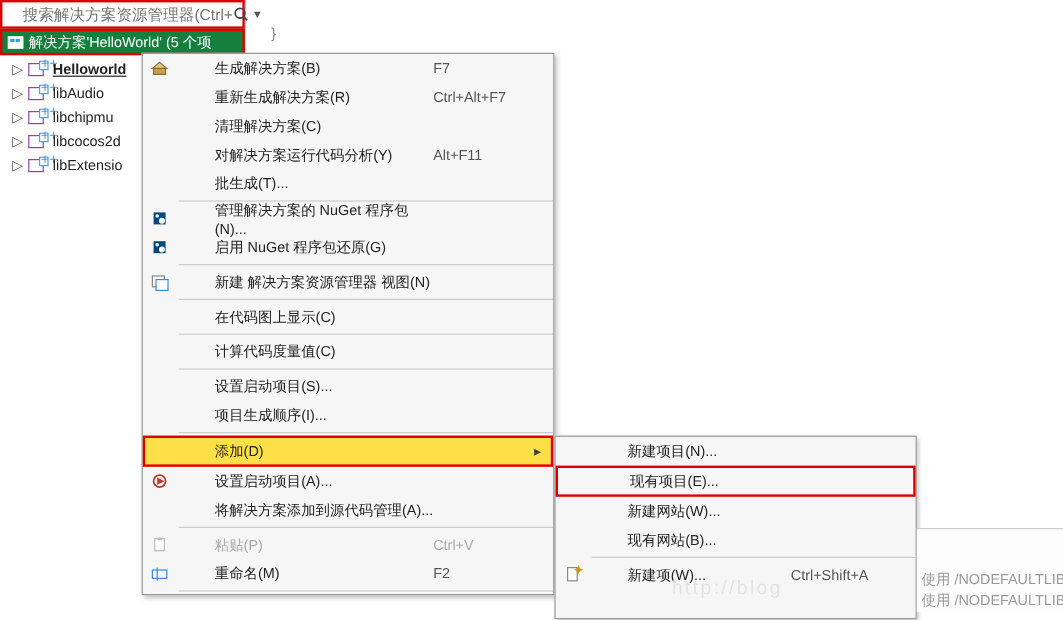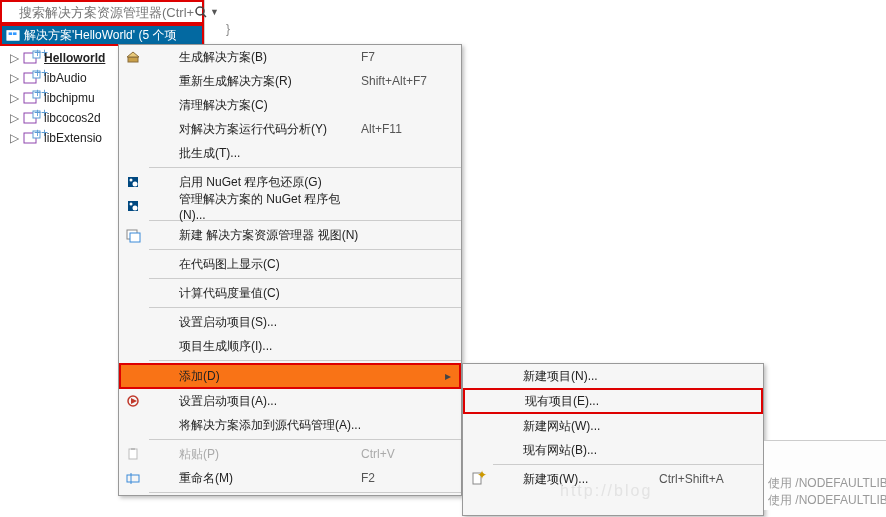--- a/index.html
+++ b/index.html
@@ -3,21 +3,21 @@
 <meta charset="utf-8">
 <style>
   * { box-sizing: border-box; margin: 0; padding: 0; font-family: "Microsoft YaHei", "Segoe UI", sans-serif; font-size: 12px; }
   body { background: #fff; width: 886px; height: 517px; position: relative; overflow: hidden; }
   
   .sidebar { position: absolute; left: 0; top: 0; width: 205px; border-right: 1px solid #ccc; }
   .search-row { border: 2px solid #d00; height: 24px; display: flex; align-items: center; background: #fff; padding: 0 2px; }
   .search-input { flex: 1; border: none; outline: none; color: #999; font-size: 13px; margin-left: 15px; }
   .search-right { display: flex; align-items: center; gap: 3px; color: #555; }
   
-  .sol-row { background: #0369a1; color: #fff; display: flex; align-items: center; height: 22px; padding: 0 4px; border: 2px solid #d00; }
+  .sol-row { background: #15803d; color: #fff; display: flex; align-items: center; height: 22px; padding: 0 4px; border: 2px solid #d00; }
   .sol-icon { width: 14px; height: 14px; margin-right: 4px; display: inline-block; }
   .sol-title { white-space: nowrap; overflow: hidden; }
   
   .tree { padding: 2px 0 0 10px; }
   .tree-item { display: flex; align-items: center; height: 20px; gap: 4px; color: #222; }
   .tree-caret { width: 10px; color: #666; }
   .proj-ico { width: 16px; height: 14px; display: inline-block; }
   .bold { font-weight: bold; text-decoration: underline; }
   
   .code-area { position: absolute; left: 214px; top: 0; right: 0; font-family: Consolas, monospace; font-size: 13px; white-space: pre; color: #000; padding: 6px 12px; }
@@ -27,21 +27,21 @@
   .str { color: #a31515; }
   .num { color: #000; }
 
   .ctx-menu { position: absolute; left: 118px; top: 44px; width: 344px; background: #f6f6f6; border: 1px solid #999; box-shadow: 2px 2px 4px rgba(0,0,0,.25); }
   .ctx-item { display: flex; align-items: center; height: 24px; position: relative; }
   .ctx-ico { width: 28px; display:flex; align-items:center; justify-content:center; }
   .ctx-label { flex: 1; color: #222; margin-left: 32px; }
   .ctx-shortcut { width: 86px; color: #555; }
   .ctx-arrow { width: 14px; color: #444; }
   .ctx-sep { height: 1px; background: #ccc; margin: 2px 0 2px 30px; }
-  .ctx-item.highlight { background: #f97316; border: 2px solid #d00; height: 26px; }
+  .ctx-item.highlight { background: #fde047; border: 2px solid #d00; height: 26px; }
   .ctx-item.highlight .ctx-ico { width: 26px; }
 
   .sub-menu { position: absolute; left: 462px; top: 363px; width: 302px; background: #f6f6f6; border: 1px solid #999; box-shadow: 2px 2px 4px rgba(0,0,0,.25); }
   .sub-menu .ctx-shortcut { width: 90px; }
   .sub-menu .ctx-item.redbox { border: 2px solid #d00; height: 26px; }
   
   .bottom-bar { position: absolute; left: 764px; top: 440px; right: 0; height: 70px; background: #fdfdfd; border-top: 1px solid #ccc; padding: 34px 4px 0; font-family: "SimSun", monospace; color: #999; overflow: hidden; white-space: pre; }
   .watermark { position:absolute; left:560px; top:482px; color:#e3e3e3; font-size:16px; font-family:sans-serif; letter-spacing:2px;}
   
   svg { overflow: visible; }
@@ -143,21 +143,21 @@
           <polygon points="1,7 7,2 13,7" fill="#e8c97a" stroke="#8a6d3b"></polygon>
         </svg>
       </div>
       <div class="ctx-label">生成解决方案(B)</div>
       <div class="ctx-shortcut">F7</div>
       <div class="ctx-arrow"></div>
     </div>
     <div class="ctx-item">
       <div class="ctx-ico"></div>
       <div class="ctx-label">重新生成解决方案(R)</div>
-      <div class="ctx-shortcut">Shift+Alt+F7</div>
+      <div class="ctx-shortcut">Ctrl+Alt+F7</div>
       <div class="ctx-arrow"></div>
     </div>
     <div class="ctx-item">
       <div class="ctx-ico"></div>
       <div class="ctx-label">清理解决方案(C)</div>
       <div class="ctx-shortcut"></div>
       <div class="ctx-arrow"></div>
     </div>
     <div class="ctx-item">
       <div class="ctx-ico"></div>
@@ -173,33 +173,33 @@
     </div>
     <div class="ctx-sep"></div>
     <div class="ctx-item">
       <div class="ctx-ico">
         <svg width="14" height="14">
           <rect x="2" y="2" width="10" height="10" fill="#004880"></rect>
           <circle cx="5" cy="5" r="1.5" fill="#fff"></circle>
           <circle cx="9" cy="9" r="2.5" fill="#fff"></circle>
         </svg>
       </div>
-      <div class="ctx-label">启用 NuGet 程序包还原(G)</div>
+      <div class="ctx-label">管理解决方案的 NuGet 程序包(N)...</div>
       <div class="ctx-shortcut"></div>
       <div class="ctx-arrow"></div>
     </div>
     <div class="ctx-item">
       <div class="ctx-ico">
         <svg width="14" height="14">
           <rect x="2" y="2" width="10" height="10" fill="#004880"></rect>
           <circle cx="5" cy="5" r="1.5" fill="#fff"></circle>
           <circle cx="9" cy="9" r="2.5" fill="#fff"></circle>
         </svg>
       </div>
-      <div class="ctx-label">管理解决方案的 NuGet 程序包(N)...</div>
+      <div class="ctx-label">启用 NuGet 程序包还原(G)</div>
       <div class="ctx-shortcut"></div>
       <div class="ctx-arrow"></div>
     </div>
     <div class="ctx-sep"></div>
     <div class="ctx-item">
       <div class="ctx-ico">
         <svg width="14" height="14">
           <rect x="1" y="2" width="10" height="9" fill="#fff" stroke="#888"></rect>
           <rect x="4" y="5" width="10" height="9" fill="#fff" stroke="#3b8ad8"></rect>
         </svg>

